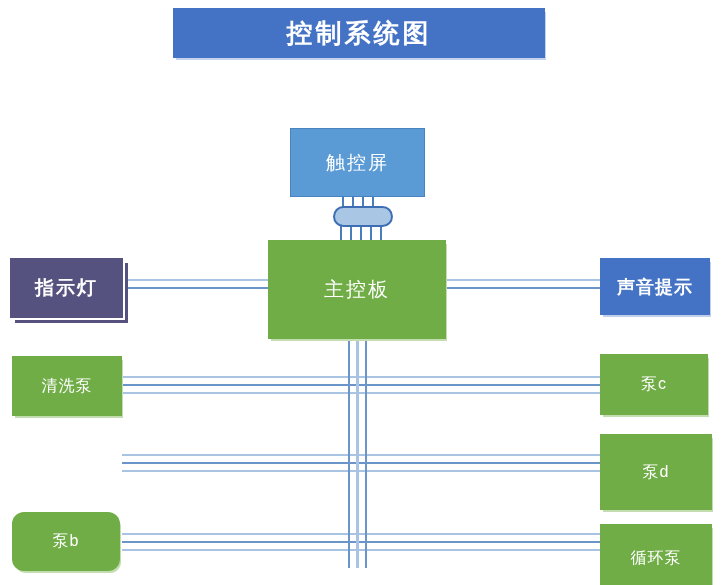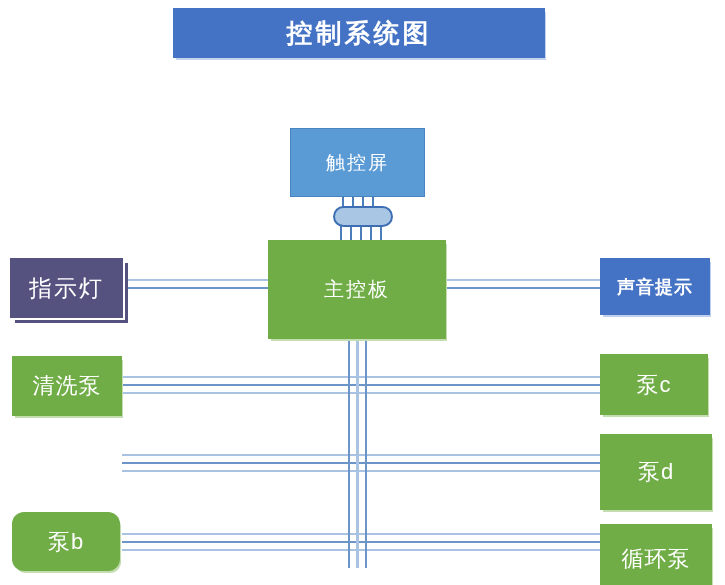--- a/index.html
+++ b/index.html
@@ -20,27 +20,27 @@
     background:var(--c-touchscreen-blue,#5b9bd5);
     border:1px solid #4a84c0;font-size:19px;letter-spacing:2px;
   }
   .mainboard{
     background:var(--c-board-green,#70ad47);
     font-size:20px;letter-spacing:2px;
     box-shadow:2px 3px 0 -1px #c3ddb0;
   }
   .greenbox{
     background:var(--c-board-green,#70ad47);
-    font-size:22px;letter-spacing:1px;
+    font-size:16px;letter-spacing:1px;
     box-shadow:2px 3px 0 -1px #c3ddb0;
     text-align:center;
   }
   .indicator{
     background:var(--c-indicator-purple,#56527f);
-    font-size:23px;font-weight:normal;letter-spacing:2px;
+    font-size:19px;font-weight:bold;letter-spacing:2px;
     box-shadow:2px 2px 0 #ffffff,5px 5px 0 var(--c-indicator-purple,#56527f);
   }
   .soundbox{
     background:var(--c-sound-blue,#4472c4);
     font-size:18px;letter-spacing:1px;
     box-shadow:2px 3px 0 -1px #c0cfec;
     font-weight:bold;
   }
   .capsule{
     position:absolute;background:var(--c-capsule-fill,#a9c6e5);

